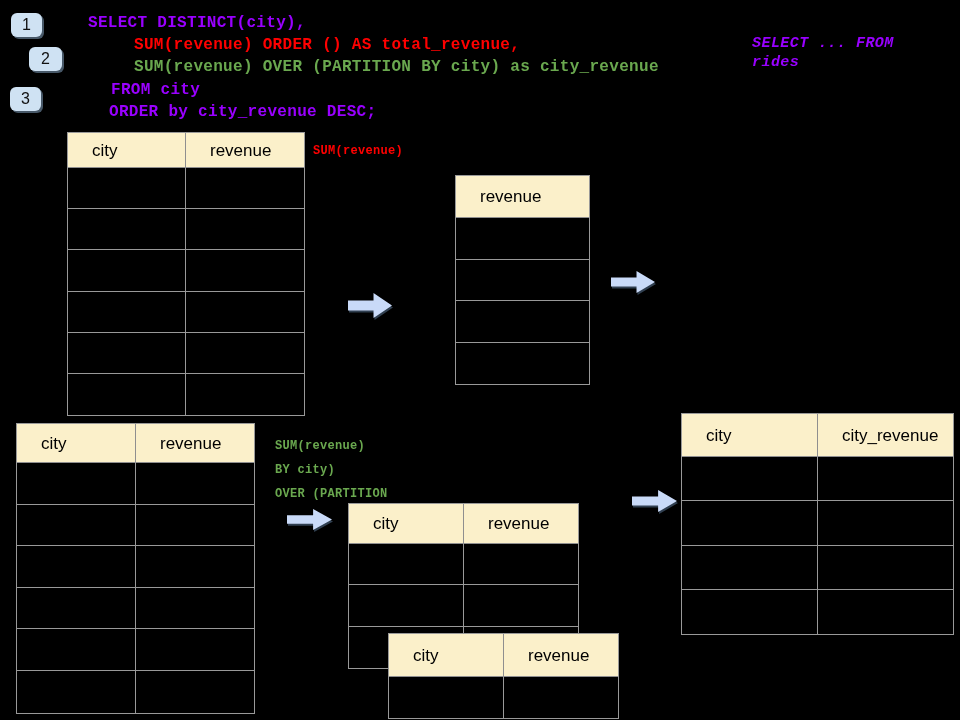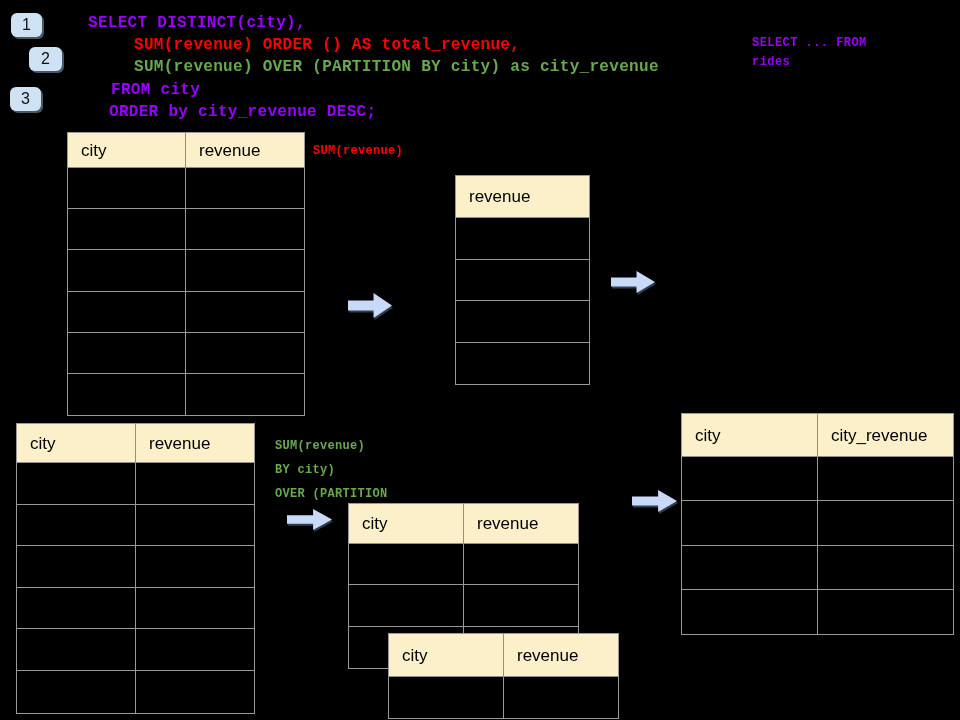--- a/index.html
+++ b/index.html
@@ -19,35 +19,35 @@
   .code-line, .note-line, .lbl-line {
     position:absolute; white-space:pre;
     font-family:"Liberation Mono","DejaVu Sans Mono",monospace;
     font-weight:bold; letter-spacing:.3px;
   }
   .code-line { font-size:16px; line-height:22px; }
   .c-purple { color:var(--purple,#9900FF); }
   .c-red    { color:var(--red,#FF0000); }
   .c-green  { color:var(--green,#6AA84F); }
   .note     { position:absolute; left:752px; top:34px; }
-  .note-line{ position:static; display:block; font-size:12px; line-height:19px; letter-spacing:.45px; }
+  .note-line{ position:static; display:block; font-size:15px; line-height:19px; letter-spacing:.45px;font-style:italic; }
   .lbl      { position:absolute; }
   .lbl-line { position:static; display:block; font-size:12px; }
   .lbl-total .lbl-line     { line-height:25px; }
   .lbl-partition .lbl-line { line-height:24px; }
   
   .tbl {
     position:absolute; display:grid;
     grid-template-rows:var(--hh); grid-auto-rows:var(--rh);
     border:1px solid var(--border,#999);
   }
   .th {
     background:var(--header_fill,#FBF0CA); color:#000;
     font:17px/1 "Liberation Sans",sans-serif;
-    display:flex; align-items:center; padding-left:13px;
+    display:flex; align-items:center; padding-left:24px;
     border-right:1px solid #8f8f8f; border-bottom:1px solid #8f8f8f;
   }
   .td { border-right:1px solid var(--border,#999); border-bottom:1px solid var(--border,#999); }
   .lc { border-right:none !important; }
   .lr { border-bottom:none !important; }
   
   .arrow { position:absolute; filter:drop-shadow(1px 2px 0 rgba(95,125,160,.5)); }
   .arrow i {
     display:block; width:100%; height:100%; background:var(--arrow_fill,#C9DAF8);
     clip-path:polygon(0 30%,58% 30%,58% 0,100% 50%,58% 100%,58% 70%,0 70%);

